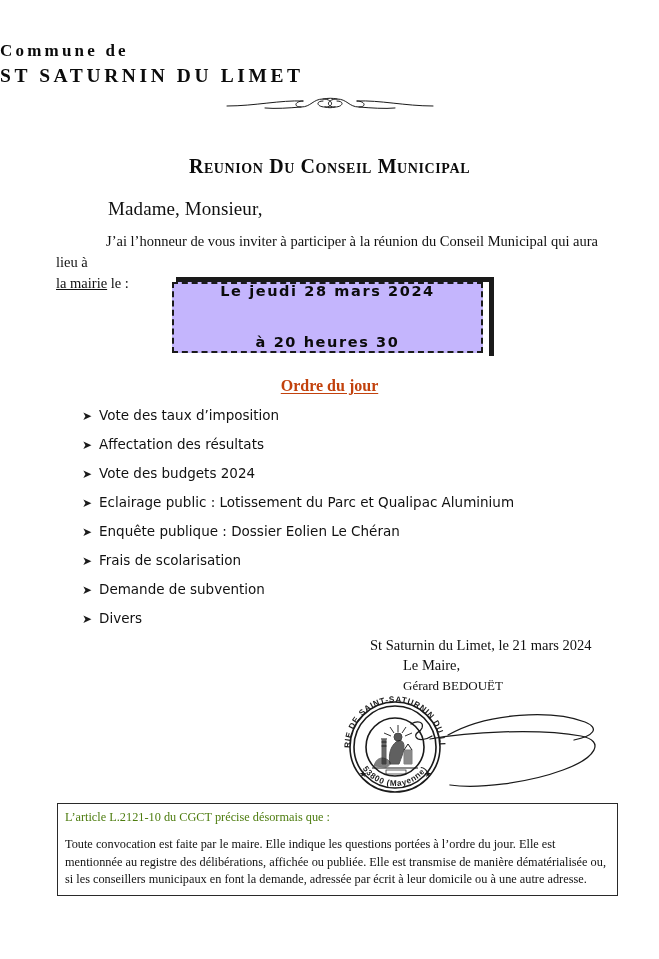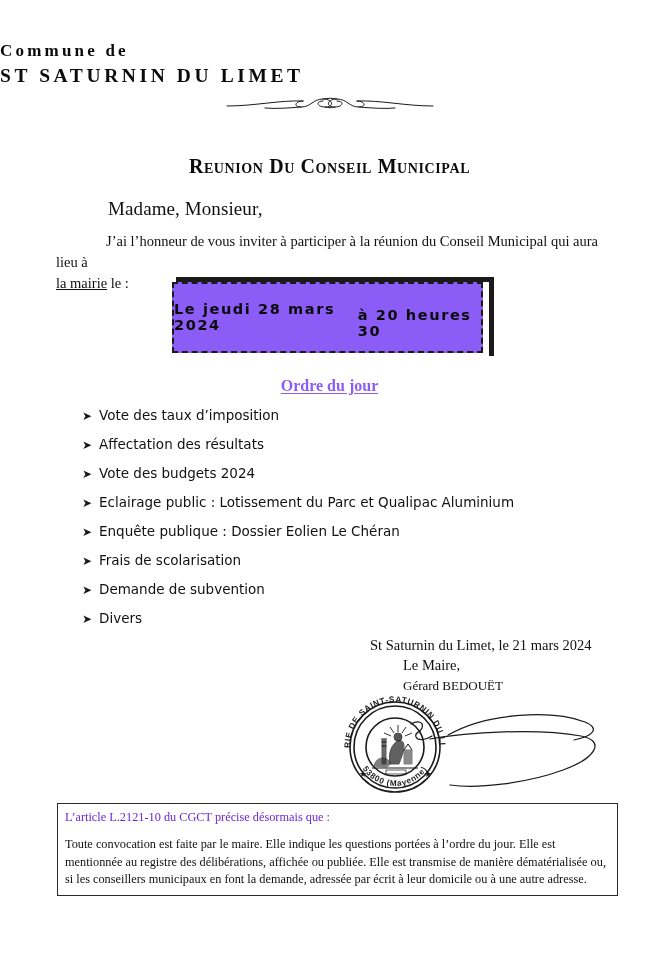--- a/index.html
+++ b/index.html
@@ -118,24 +118,24 @@
   }
   .datebox {
     position: absolute;
     left: 0;
     top: 5px;
     width: 311px;
     height: 71px;
     border: 2px dashed #1a1a1a;
     box-sizing: border-box;
     display: flex;
-    flex-direction: row;
+    flex-direction: column;
     align-items: center;
     justify-content: space-between;
-    background: #8b5cf6;
+    background: #c4b5fd;
   }
   .datebox-line {
     font-family: "DejaVu Sans", sans-serif;
     font-weight: bold;
     font-size: 14.5px;
     letter-spacing: 1.6px;
     color: #0b0b0b;
     line-height: 1.1;
   }
   .datebox-line.l2 { margin-top: 13px; }
@@ -143,21 +143,21 @@
   
   .agenda-title {
     position: absolute;
     top: 377px;
     left: 0;
     width: 659px;
     text-align: center;
     font-family: "Liberation Serif", serif;
     font-weight: bold;
     font-size: 16px;
-    color: #8b5cf6;
+    color: #c2410c;
   }
   .agenda-title span {
     text-decoration: underline;
     text-underline-offset: 2px;
   }
 
   .agenda-list {
     position: absolute;
     top: 407px;
     left: 82px;
@@ -221,21 +221,21 @@
     left: 57px;
     width: 561px;
     box-sizing: border-box;
     border: 1px solid #2a2a2a;
     padding: 5px 7px 6px 7px;
     background: #ffffff;
   }
   .footnote-lead {
     font-size: 12.3px;
     line-height: 1.42;
-    color: #6d28d9;
+    color: #4d7c0f;
     font-family: Liberation Serif, serif;
   }
   .footnote-body {
     font-size: 12.3px;
     line-height: 1.42;
     color: #111;
     margin-top: 10px;
   }
 </style>
 </head>

